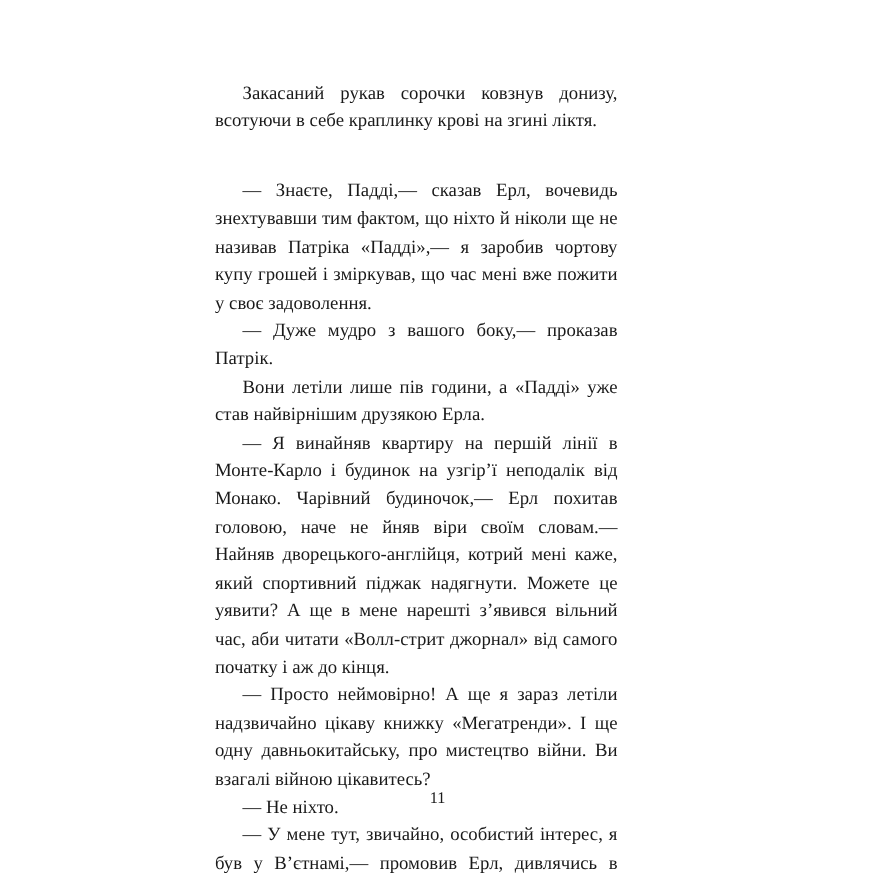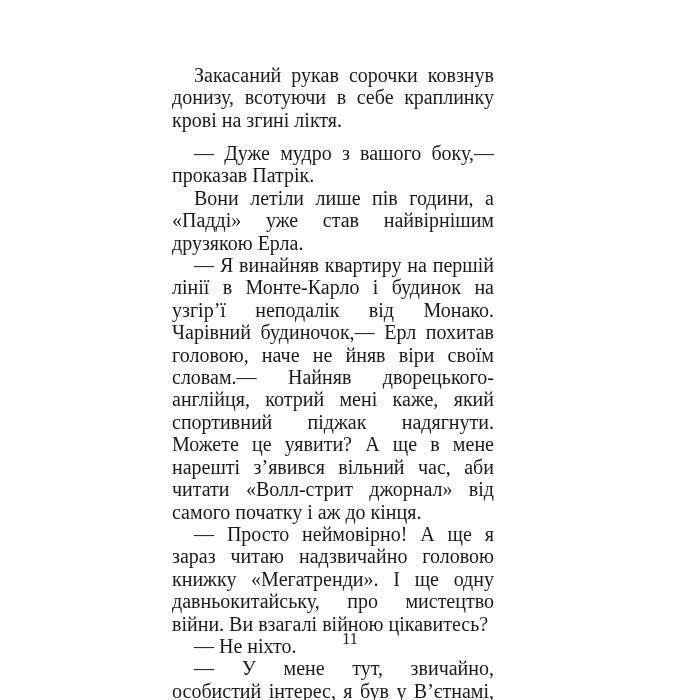--- a/index.html
+++ b/index.html
@@ -19,58 +19,59 @@
       position: absolute;
       left: 0; top: 0;
       width: 700px; height: 700px;
       background: #ffffff;
     }
     .text-block {
       position: absolute;
       left: 172px;
       width: 322px;
       font-family: "Liberation Serif", "DejaVu Serif", serif;
-      font-size: 20px;
+      font-size: 15px;
       line-height: 22.4px;
       text-align: justify;
       hyphens: manual;
     }
     .text-block p {
       margin: 0;
       text-indent: 22px;
       text-align: justify;
       text-align-last: left;
     }
     #block-1 { top: 64px; }
     #block-2 { top: 142px; }
     .page-number {
       position: absolute;
       left: 0;
       width: 700px;
       top: 630px;
       text-align: center;
       font-family: "Liberation Serif", "DejaVu Serif", serif;
-      font-size: 16px;
+      font-size: 13px;
       color: #1a1a1a;
     }
   </style>
 </head>
 <body>
 
 <div class="page">
 
   <div class="text-block" id="block-1">
     <p>Закасаний рукав сорочки ковзнув донизу, всотуючи в себе краплинку крові на згині ліктя.</p>
   </div>
 
   <div class="text-block" id="block-2">
+    <p>— Знаєте, Падді,— сказав Ерл, вочевидь знехтувавши тим фактом, що ніхто й ніколи ще не називав Патріка «Падді»,— я заробив чортову купу грошей і зміркував, що час мені вже пожити у своє задоволення.</p>
     <p>— Дуже мудро з вашого боку,— проказав Патрік.</p>
     <p>Вони летіли лише пів години, а «Падді» уже став найвірнішим друзякою Ерла.</p>
     <p>— Я винайняв квартиру на першій лінії в Монте-Карло і будинок на узгір’ї неподалік від Монако. Чарівний будиночок,— Ерл похитав головою, наче не йняв віри своїм словам.— Найняв дворецького-англійця, котрий мені каже, який спортивний піджак надягнути. Можете це уявити? А ще в мене нарешті з’явився вільний час, аби читати «Волл-стрит джорнал» від самого початку і аж до кінця.</p>
-    <p>— Просто неймовірно! А ще я зараз читаю надзвичайно головою книжку «Мегатренди». І ще одну давньокитайську, про мистецтво війни. Ви взагалі війною цікавитесь?</p>
+    <p>— Просто неймовірно! А ще я зараз летіли надзвичайно цікаву книжку «Мегатренди». І ще одну давньокитайську, про мистецтво війни. Ви взагалі війною цікавитесь?</p>
     <p>— Не ніхто.</p>
     <p>— У мене тут, звичайно, особистий інтерес, я був у В’єтнамі,— промовив Ерл, дивлячись в ілюмінатор.</p>
 
   </div>
 
   <div class="page-number">11</div>
 
 </div>
 
 </body></html>

